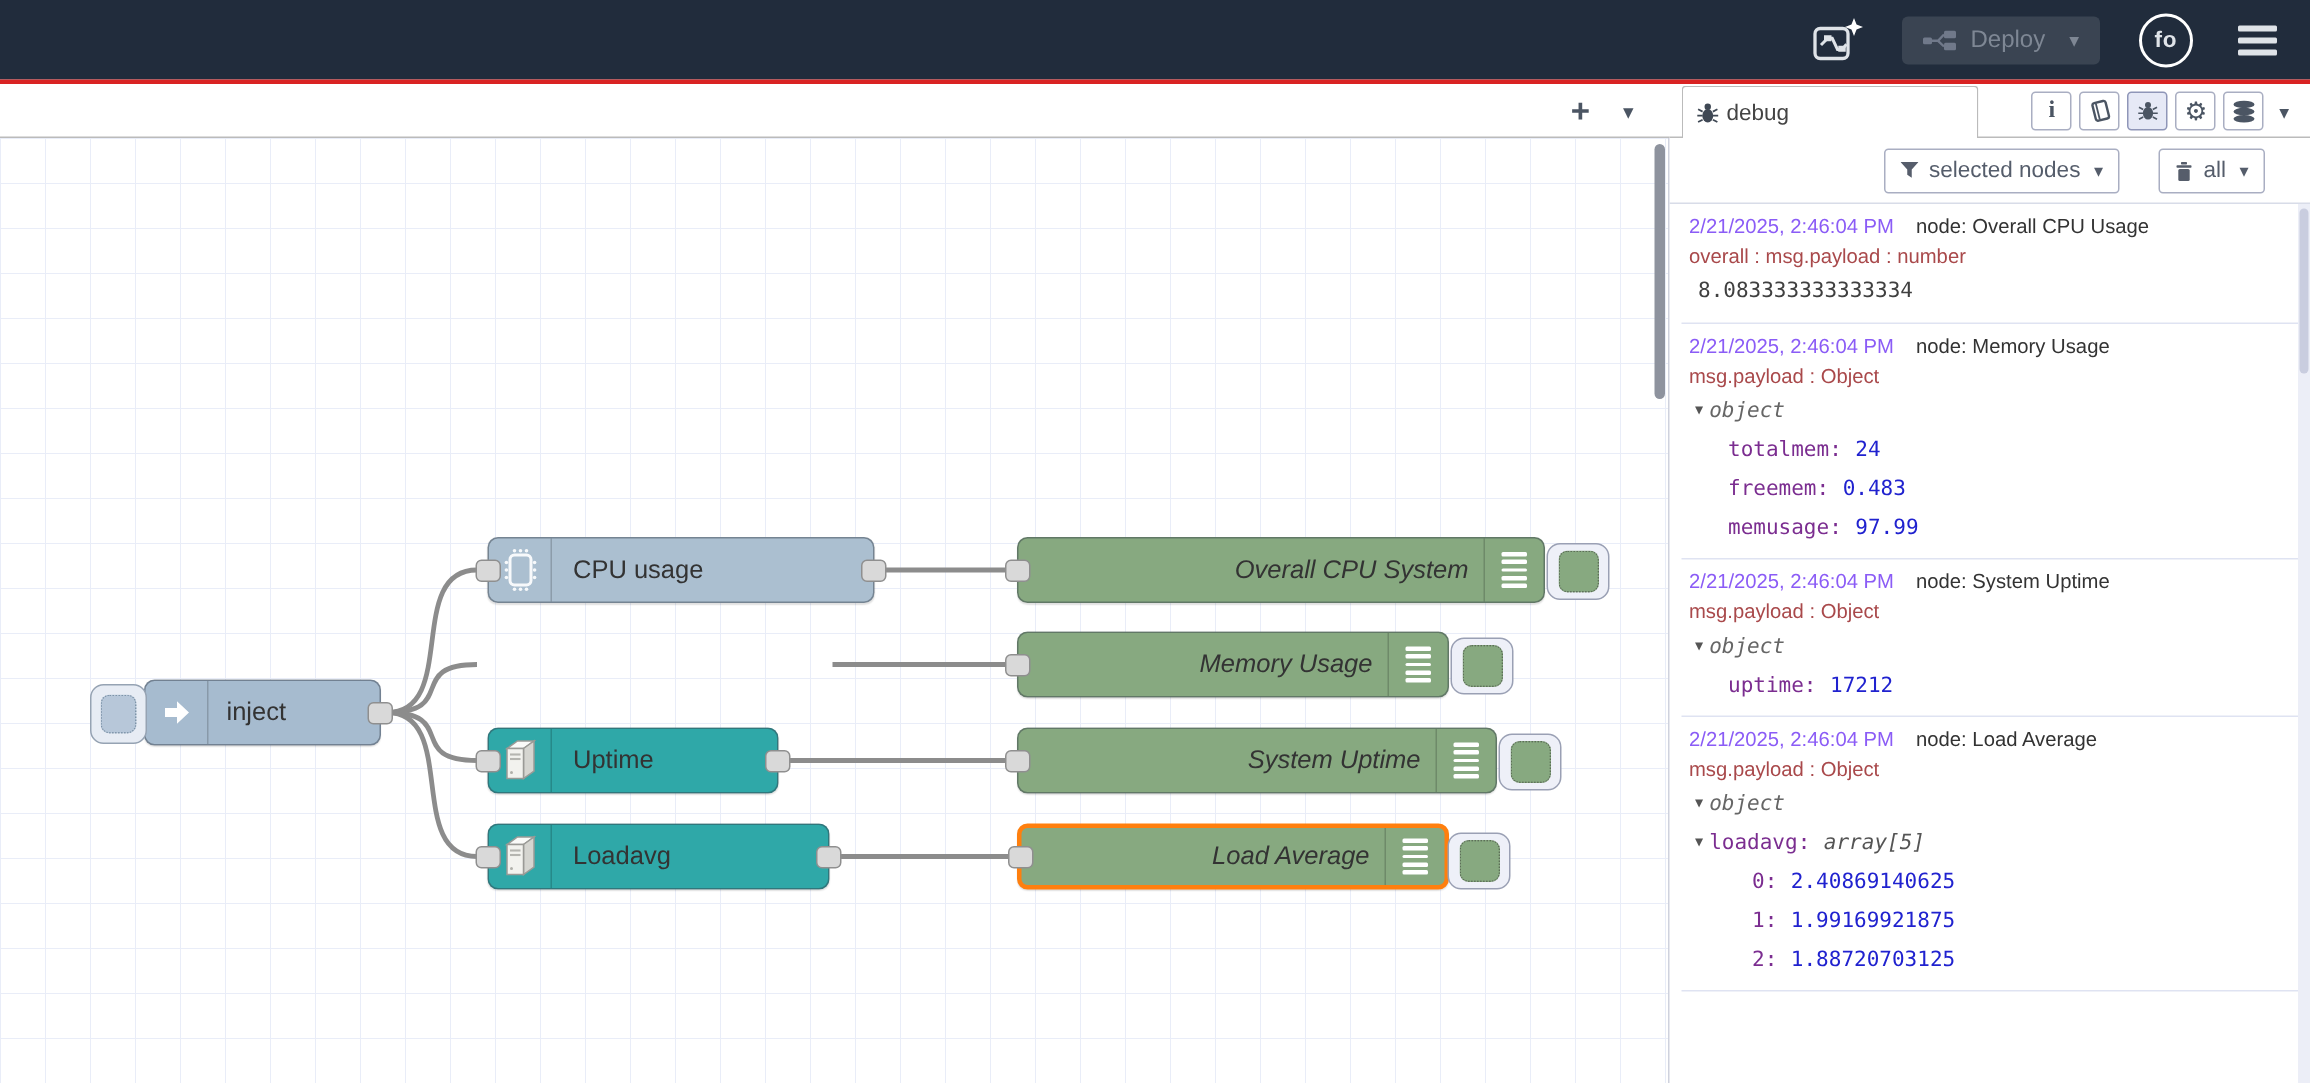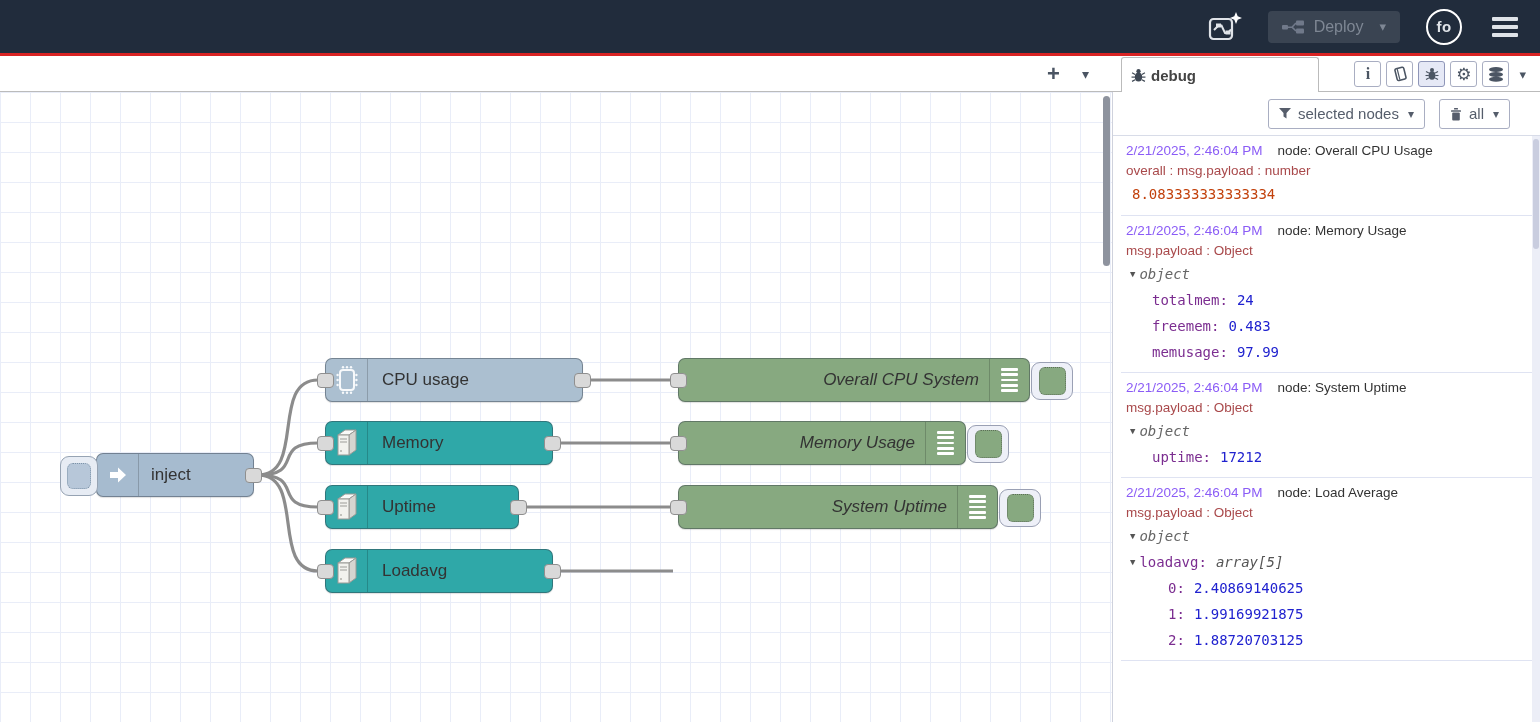--- a/index.html
+++ b/index.html
@@ -78,48 +78,48 @@
   .vscroll-thumb { position:absolute; right:2px; top:4px; width:7px; height:170px;
                    background:#8e939e; border-radius:4px; z-index:4; cursor:grab; }
 
   
   .sidebar { flex:1; display:flex; flex-direction:column; background:#fff; }
   .sb-tabbar { height:36px; border-bottom:1px solid #bbbbbb; position:relative;
                display:flex; align-items:flex-end; padding-left:8px; }
   .sb-tab { width:198px; height:35px; background:#fff; border:1px solid #bbbbbb;
             border-bottom:none; border-radius:3px 3px 0 0; margin-bottom:-1px;
             display:flex; align-items:center; gap:5px; padding-left:9px;
-            font-weight:bold; font-size:15px; color:#444; z-index:2; cursor:pointer; }
+            font-weight:normal; font-size:15px; color:#444; z-index:2; cursor:pointer; }
   .sb-tools { position:absolute; right:14px; top:5px; display:flex; gap:5px; align-items:center; }
   .tool-btn { width:27px; height:26px; border:1px solid #a9aec2; border-radius:3px;
               background:#fff; display:flex; align-items:center; justify-content:center;
               color:#4b5563; cursor:pointer; }
   .tool-btn.active { background:#e6e9f6; border-color:#8f96b8; }
   .tool-caret { font-size:13px; color:#4b5563; margin-left:5px; cursor:pointer; }
   .info-i { font-family:"Liberation Serif", serif; font-weight:bold; font-size:16px; }
 
   .filter-row { height:43px; display:flex; align-items:center; justify-content:flex-end;
-                gap:14px; padding-right:30px; background:#fff; }
+                gap:26px; padding-right:30px; background:#fff; }
   .filter-btn { height:30px; border:1px solid #a9aec2; border-radius:3px; background:#fff;
                 display:flex; align-items:center; gap:7px; padding:0 10px;
                 font-size:15px; color:#555d6b; cursor:pointer; }
   .filter-btn .caret { font-size:12px; color:#555d6b; margin-left:2px; }
 
   .messages { flex:1; border-top:1px solid #d8dce8; overflow:hidden; position:relative;
               padding-left:8px; }
   .msg-scroll-track { position:absolute; right:0; top:0; bottom:0; width:8px; background:#eceef7; }
   .msg-scroll-thumb { position:absolute; right:1px; top:3px; width:6px; height:110px;
                       background:#c9cddf; border-radius:3px; cursor:grab; }
   .msg { border-bottom:1px solid #dfe3f2; padding:5px 10px 7px 5px; }
   .msg-head { font-size:13.5px; line-height:20px; white-space:nowrap; }
   .msg-time { color:#8b5cf6; }
   .msg-node { color:#333; margin-left:11px; }
   .msg-meta { font-size:13.5px; line-height:20px; color:#a9494b; }
   .mono { font-family:"DejaVu Sans Mono", monospace; }
-  .msg-val { font-size:14px; line-height:27px; color:#c2410c; padding-left:6px; }
+  .msg-val { font-size:14px; line-height:27px; color:#404040; padding-left:6px; }
   .tree-row { font-size:14px; line-height:26px; display:flex; align-items:center; }
   .tree-caret { font-size:9px; color:#555; margin-right:4px; cursor:pointer; }
   .tree-type { font-style:italic; color:#666; }
   .tree-key { color:#7b2d90; }
   .tree-key::after { content:":"; }
   .tree-val { color:#2022cf; margin-left:9px; }
   .lvl0 { padding-left:4px; } .lvl1 { padding-left:26px; } .lvl2 { padding-left:42px; }
 </style>
 </head>
 <body>
@@ -206,35 +206,20 @@
                 <circle cx="21.4" cy="16" r="1.2"></circle>
                 <circle cx="21.4" cy="21" r="1.2"></circle>
             </g>
           </svg>
         </div>
         <span class="label" style="left:56px;">CPU usage</span>
         <div class="port port-in"></div>
         <div class="port port-out"></div>
       </div>
 
-      <div class="node node-os-teal" style="left:325px; top:329px; width:228px;">
-        <div class="icon-area left">
-          <svg width="26" height="30" viewBox="0 0 26 30">
-            <polygon points="4,7 11,2 22,2 15,7" fill="#fafaf8" stroke="#9a9a96"></polygon>
-            <polygon points="15,7 22,2 22,22 15,27" fill="#d5d5d0" stroke="#9a9a96"></polygon>
-            <rect x="4" y="7" width="11" height="20" fill="#f2f2ee" stroke="#9a9a96"></rect>
-            <line x1="6" y1="11" x2="13" y2="11" stroke="#b5b5b0" stroke-width="1.4"></line>
-            <line x1="6" y1="14" x2="13" y2="14" stroke="#b5b5b0" stroke-width="1.4"></line>
-            <circle cx="7" cy="23" r="1" fill="#b0b0aa"></circle>
-          </svg>
-        </div>
-        <span class="label" style="left:56px;">Memory</span>
-        <div class="port port-in"></div>
-        <div class="port port-out"></div>
-      </div>
 
       <div class="node node-os-teal" style="left:325px; top:393px; width:194px;">
         <div class="icon-area left">
           <svg width="26" height="30" viewBox="0 0 26 30">
             <polygon points="4,7 11,2 22,2 15,7" fill="#fafaf8" stroke="#9a9a96"></polygon>
             <polygon points="15,7 22,2 22,22 15,27" fill="#d5d5d0" stroke="#9a9a96"></polygon>
             <rect x="4" y="7" width="11" height="20" fill="#f2f2ee" stroke="#9a9a96"></rect>
             <line x1="6" y1="11" x2="13" y2="11" stroke="#b5b5b0" stroke-width="1.4"></line>
             <line x1="6" y1="14" x2="13" y2="14" stroke="#b5b5b0" stroke-width="1.4"></line>
             <circle cx="7" cy="23" r="1" fill="#b0b0aa"></circle>
@@ -305,20 +290,36 @@
               <span></span>
               <span></span>
             </div>
         </div>
         <div class="port port-in"></div>
         <div class="dbg-toggle">
             <div class="inner"></div>
           </div>
       </div>
 
+      <div class="node node-debug selected" style="left:678px; top:457px; width:288px;">
+        <span class="label" style="justify-content:flex-end; left:0;">Load Average</span>
+        <div class="icon-area right">
+          <div class="list-icon">
+              <span></span>
+              <span></span>
+              <span></span>
+              <span></span>
+              <span></span>
+            </div>
+        </div>
+        <div class="port port-in"></div>
+        <div class="dbg-toggle">
+            <div class="inner"></div>
+          </div>
+      </div>
 
       <div class="vscroll-thumb"></div>
     </div>
   </div>
 
   <div class="sidebar">
     <div class="sb-tabbar">
       <div class="sb-tab">
         <svg width="15" height="15" viewBox="0 0 14 14">
           <ellipse cx="7" cy="8.5" rx="3.4" ry="4.2" fill="#3f4854"></ellipse>

